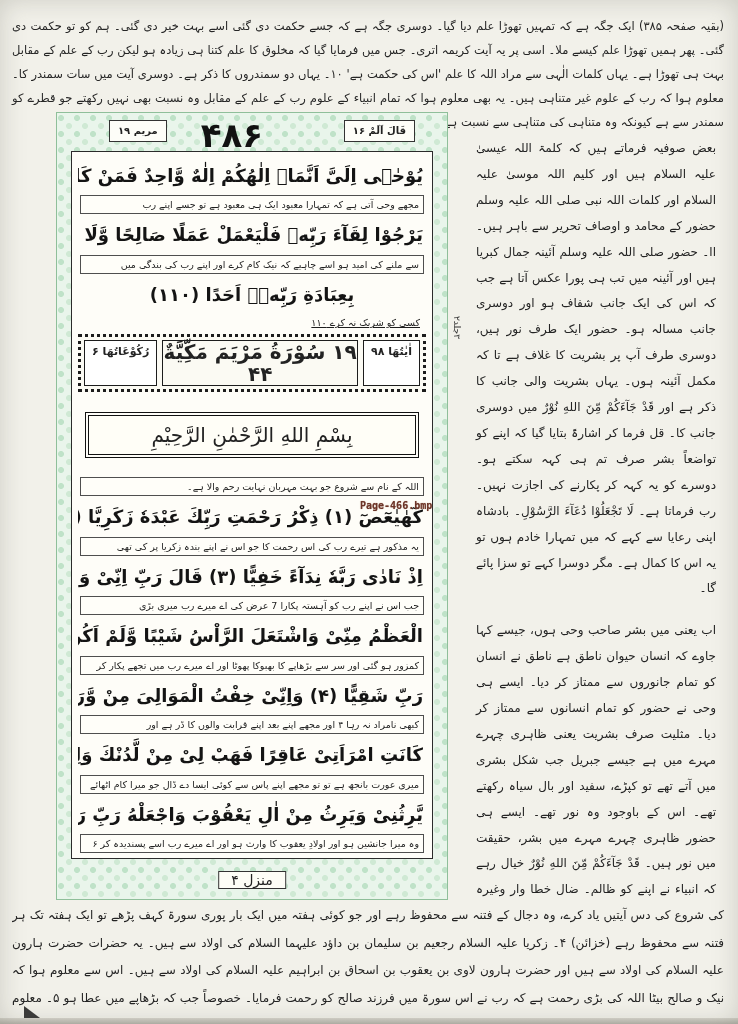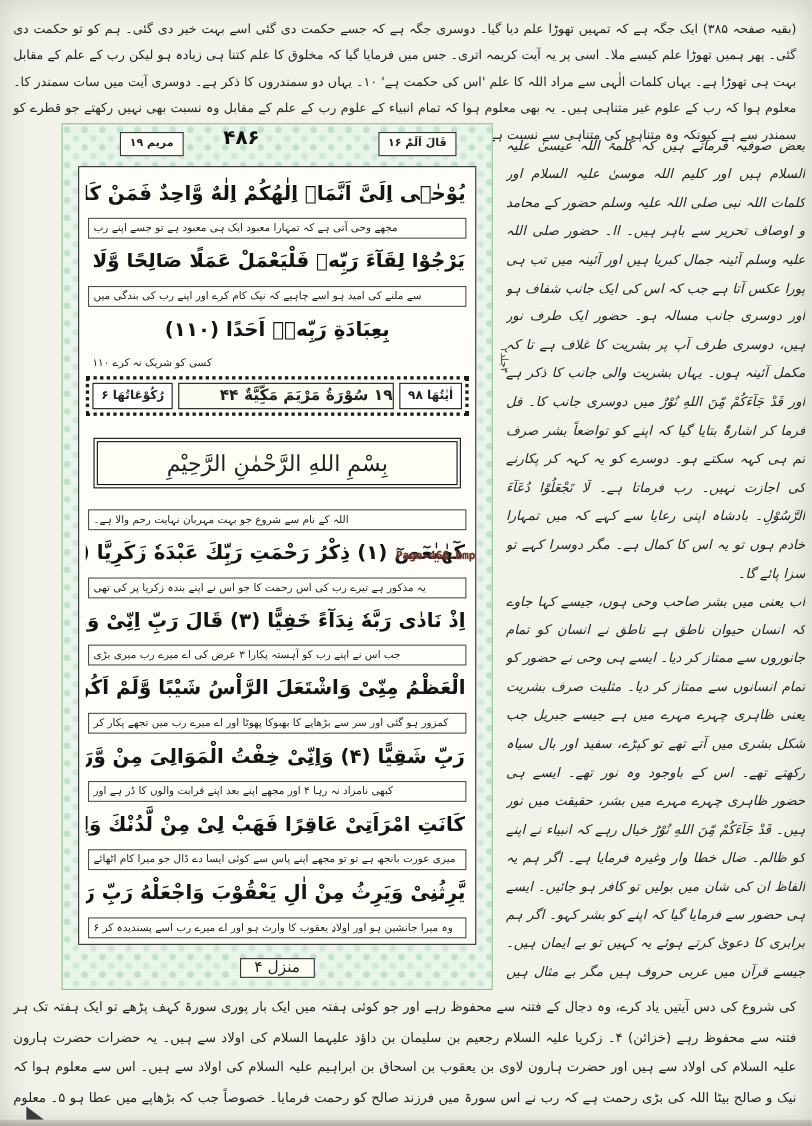--- a/index.html
+++ b/index.html
@@ -28,51 +28,51 @@
   }
   .qheader{position:absolute;top:4px;left:0;right:0;height:32px;direction:rtl;}
   .qlabel{
     position:absolute;top:3px;background:#fdfdf8;border:1px solid #333;
     font-weight:bold;font-size:10px;line-height:20px;padding:0 8px;direction:rtl;
   }
   .qlabel.juz{right:32px;margin-left:37px;}
   .qlabel.surah{left:52px;}
   .qpagenum{
     position:absolute;left:146px;top:-2px;width:60px;text-align:left;
-    font-size:18px;font-weight:bold;color:#111;
+    font-size:34px;font-weight:bold;color:#111;
   }
   .qinner{
     position:absolute;top:38px;bottom:40px;left:14px;right:14px;
     background:#fefdf8;border:1.5px solid #2b2b2b;
     box-sizing:border-box;padding:4px 6px;
     display:flex;flex-direction:column;justify-content:space-between;
   }
   .ar{
     direction:rtl;font-weight:bold;font-size:18px;line-height:40px;height:41px;
     text-align:justify;text-align-last:justify;overflow:hidden;
     padding:0 3px;color:#141414;white-space:nowrap;
   }
   .ar.center{text-align:right;text-align-last:center;white-space:normal;}
   .ur{
     direction:rtl;font-size:9.5px;line-height:15px;
     border:1px solid #4f4f4f;background:#fffef9;
-    text-align:left;padding:1px 4px;margin:1px 2px;color:#1d1d1d;
+    text-align:right;padding:1px 4px;margin:1px 2px;color:#1d1d1d;
   }
-  .ur.noborder{border:none;background:transparent;}
+  .ur.noborder{border:none;background:transparent;text-decoration:underline;}
   .surah-bar{
     border:3px dotted #1c1c1c;margin:2px 0;padding:3px;
     display:flex;direction:rtl;gap:5px;align-items:stretch;background:#fbfaf3;
   }
   .sb-box{
     border:1.5px solid #1c1c1c;background:#fff;font-weight:bold;font-size:11px;
     line-height:22px;padding:0 7px;direction:rtl;white-space:nowrap;
   }
   .sb-center{
-    flex:1;border:1.5px solid #1c1c1c;text-align:right;font-weight:bold;
-    font-size:14px;line-height:22px;direction:rtl;
+    flex:1;border:1.5px solid #1c1c1c;text-align:center;font-weight:bold;
+    font-size:20px;line-height:22px;direction:rtl;
   }
   .bismillah{
     margin:21px 10px;border:1.5px solid #111;outline:1.5px solid #111;outline-offset:2px;
     text-align:center;font-weight:normal;font-size:20px;line-height:38px;
     direction:rtl;background:#fffef7;
   }
   .manzil{
     position:absolute;bottom:10px;left:50%;transform:translateX(-50%);
     background:#fdfdf6;border:1px solid #333;font-size:14px;line-height:16px;
     padding:0 12px;direction:rtl;white-space:nowrap;
@@ -90,21 +90,21 @@
     font-family:"DejaVu Sans Mono",monospace;direction:ltr;
     text-shadow:0 0 1px #a9806f;
     margin-left:28px;
   }
   
   .right-commentary{
     position:absolute;top:120px;left:460px;width:272px;height:778px;
     direction:rtl;text-align:justify;overflow:hidden;
     font-size:12px;line-height:25.9px;color:#242424;
   }
-  .right-commentary p{margin:0;font-style:italic;}
+  .right-commentary p{margin:16px;}
   
   .bottom-commentary{
     position:absolute;top:902px;right:14px;left:12px;height:112px;
     direction:rtl;text-align:justify;overflow:hidden;
     font-size:12px;line-height:27.5px;color:#242424;
   }
   
   .scan-bottom-edge{
     position:absolute;left:0;right:0;bottom:0;height:6px;
     background:linear-gradient(#d8d6cd,#b9b7ae);
@@ -148,21 +148,21 @@
         <div class="sb-box">رُكُوْعَاتُهَا ۶</div>
       </div>
 
 
       <div class="bismillah">بِسْمِ اللهِ الرَّحْمٰنِ الرَّحِيْمِ</div>
 
       <div class="ur">اللہ کے نام سے شروع جو بہت مہربان نہایت رحم والا ہے۔</div>
       <div class="ar">كٓهٰيٰعٓصٓ (۱) ذِكْرُ رَحْمَتِ رَبِّكَ عَبْدَهٗ زَكَرِيَّا (۲)</div>
       <div class="ur">یہ مذکور ہے تیرے رب کی اس رحمت کا جو اس نے اپنے بندہ زکریا پر کی تھی</div>
       <div class="ar">اِذْ نَادٰى رَبَّهٗ نِدَآءً خَفِيًّا (۳) قَالَ رَبِّ اِنِّىْ وَهَنَ</div>
-      <div class="ur">جب اس نے اپنے رب کو آہستہ پکارا ۳ عرض کی اے میرے رب میری بڑی</div>
+      <div class="ur">جب اس نے اپنے رب کو آہستہ پکارا 7 عرض کی اے میرے رب میری بڑی</div>
       <div class="ar">الْعَظْمُ مِنِّىْ وَاشْتَعَلَ الرَّاْسُ شَيْبًا وَّلَمْ اَكُنْۢ بِدُعَآئِكَ</div>
       <div class="ur">کمزور ہو گئی اور سر سے بڑھاپے کا بھبوکا پھوٹا اور اے میرے رب میں تجھے پکار کر</div>
       <div class="ar">رَبِّ شَقِيًّا (۴) وَاِنِّىْ خِفْتُ الْمَوَالِىَ مِنْ وَّرَآءِىْ وَ</div>
       <div class="ur">کبھی نامراد نہ رہا ۴ اور مجھے اپنے بعد اپنے قرابت والوں کا ڈر ہے اور</div>
       <div class="ar">كَانَتِ امْرَاَتِىْ عَاقِرًا فَهَبْ لِىْ مِنْ لَّدُنْكَ وَلِيًّا (۵)</div>
       <div class="ur">میری عورت بانجھ ہے تو تو مجھے اپنے پاس سے کوئی ایسا دے ڈال جو میرا کام اٹھائے</div>
       <div class="ar">يَّرِثُنِىْ وَيَرِثُ مِنْ اٰلِ يَعْقُوْبَ وَاجْعَلْهُ رَبِّ رَضِيًّا (۶)</div>
       <div class="ur">وہ میرا جانشین ہو اور اولادِ یعقوب کا وارث ہو اور اے میرے رب اسے پسندیدہ کر ۶</div>
     </div>
 

